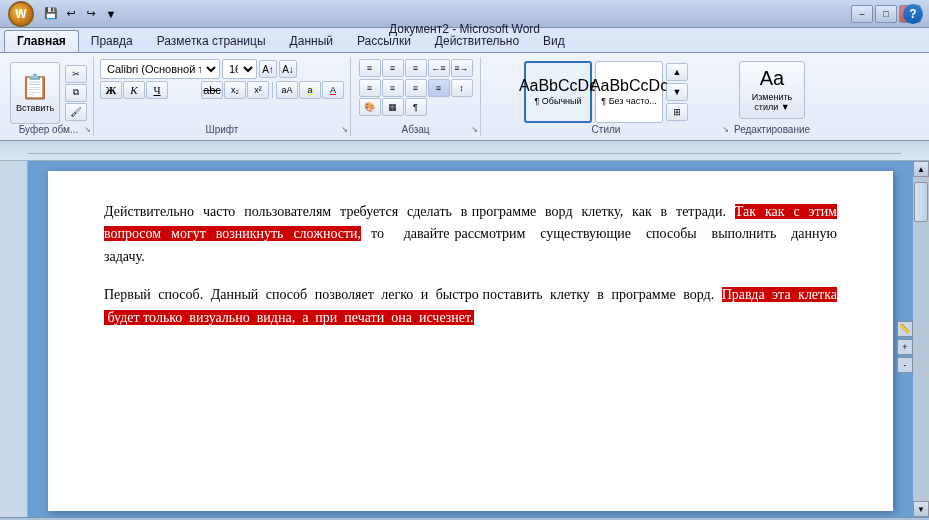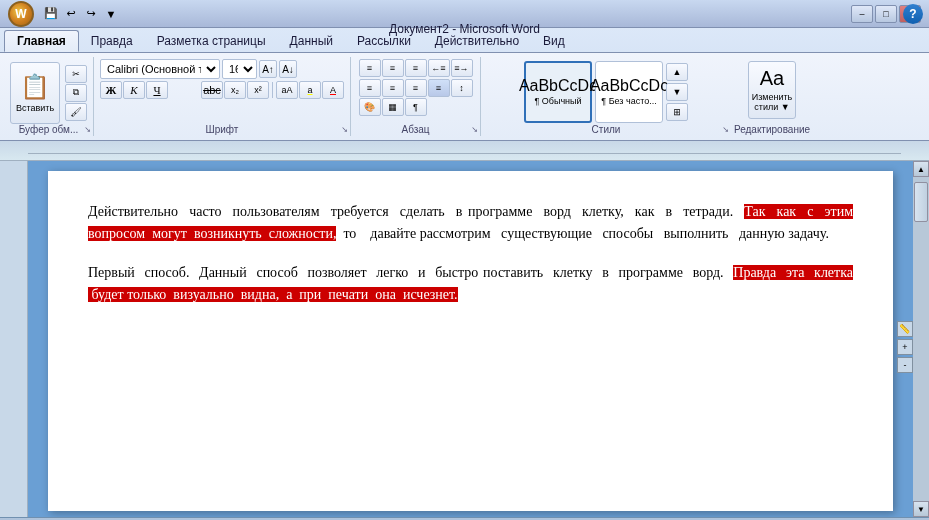--- a/index.html
+++ b/index.html
@@ -244,21 +244,21 @@
       position: absolute;
       top: 5px;
       left: 1px;
     }
 
     
     .page {
       background: white;
       min-height: 340px;
       box-shadow: 2px 2px 8px rgba(0,0,0,0.3);
-      padding: 30px 40px;
+      padding: 30px 56px;
       font-family: 'Times New Roman', Times, serif;
     }
 
     
     .top-ruler {
       height: 20px;
       background: linear-gradient(to bottom, #c8d8e8, #d8e8f0);
       border-bottom: 1px solid #a0b0c0;
       display: flex;
       align-items: center;
@@ -518,21 +518,21 @@
           <div class="sq-btn">▼</div>
           <div class="sq-btn">⊞</div>
         </div>
       </div>
       <div class="group-name">Стили</div>
       <span class="expand-icon">↘</span>
     </div>
 
     <div class="group-box" style="min-width:80px;border-right:none;">
       <div class="group-inner" style="flex-direction:column;align-items:center;justify-content:center;gap:4px;padding-bottom:10px;">
-        <div class="big-btn" style="width:48px;height:58px;font-size:9px;">
+        <div class="big-btn" style="width:66px;height:58px;font-size:9px;">
           <div style="font-size:20px;">Aa</div>
           <div>Изменить стили ▼</div>
         </div>
         <div class="big-btn" style="width:70px;font-size:9px;height:0px;padding:0;border:none;background:none;box-shadow:none;">
         </div>
       </div>
       <div class="group-name">Редактирование</div>
     </div>
 
   </div>

